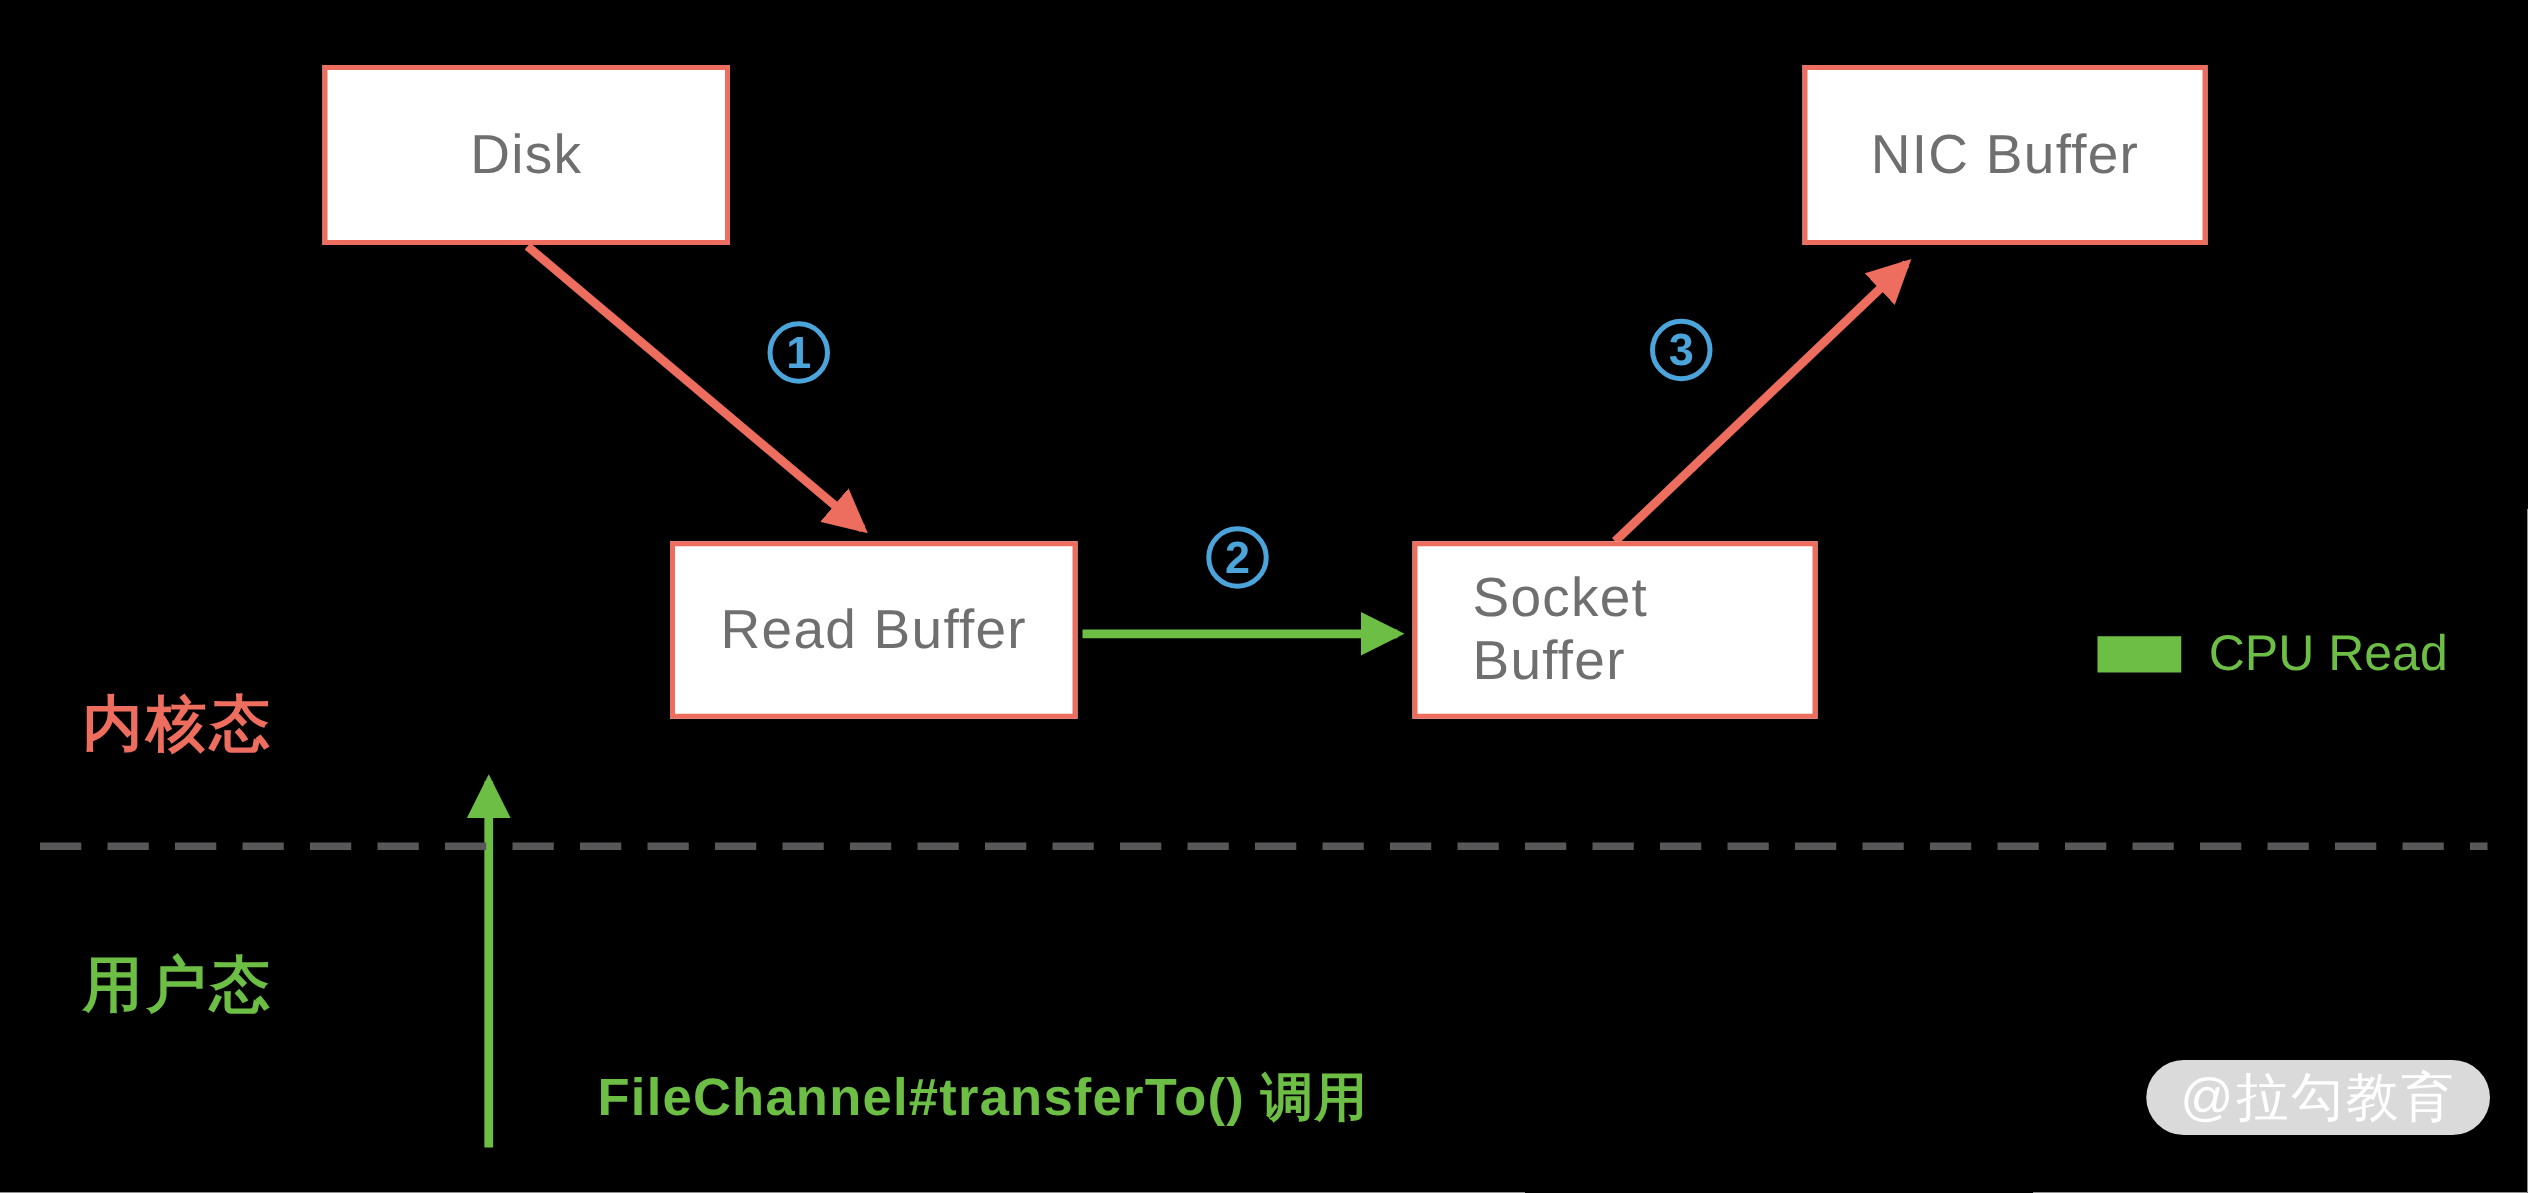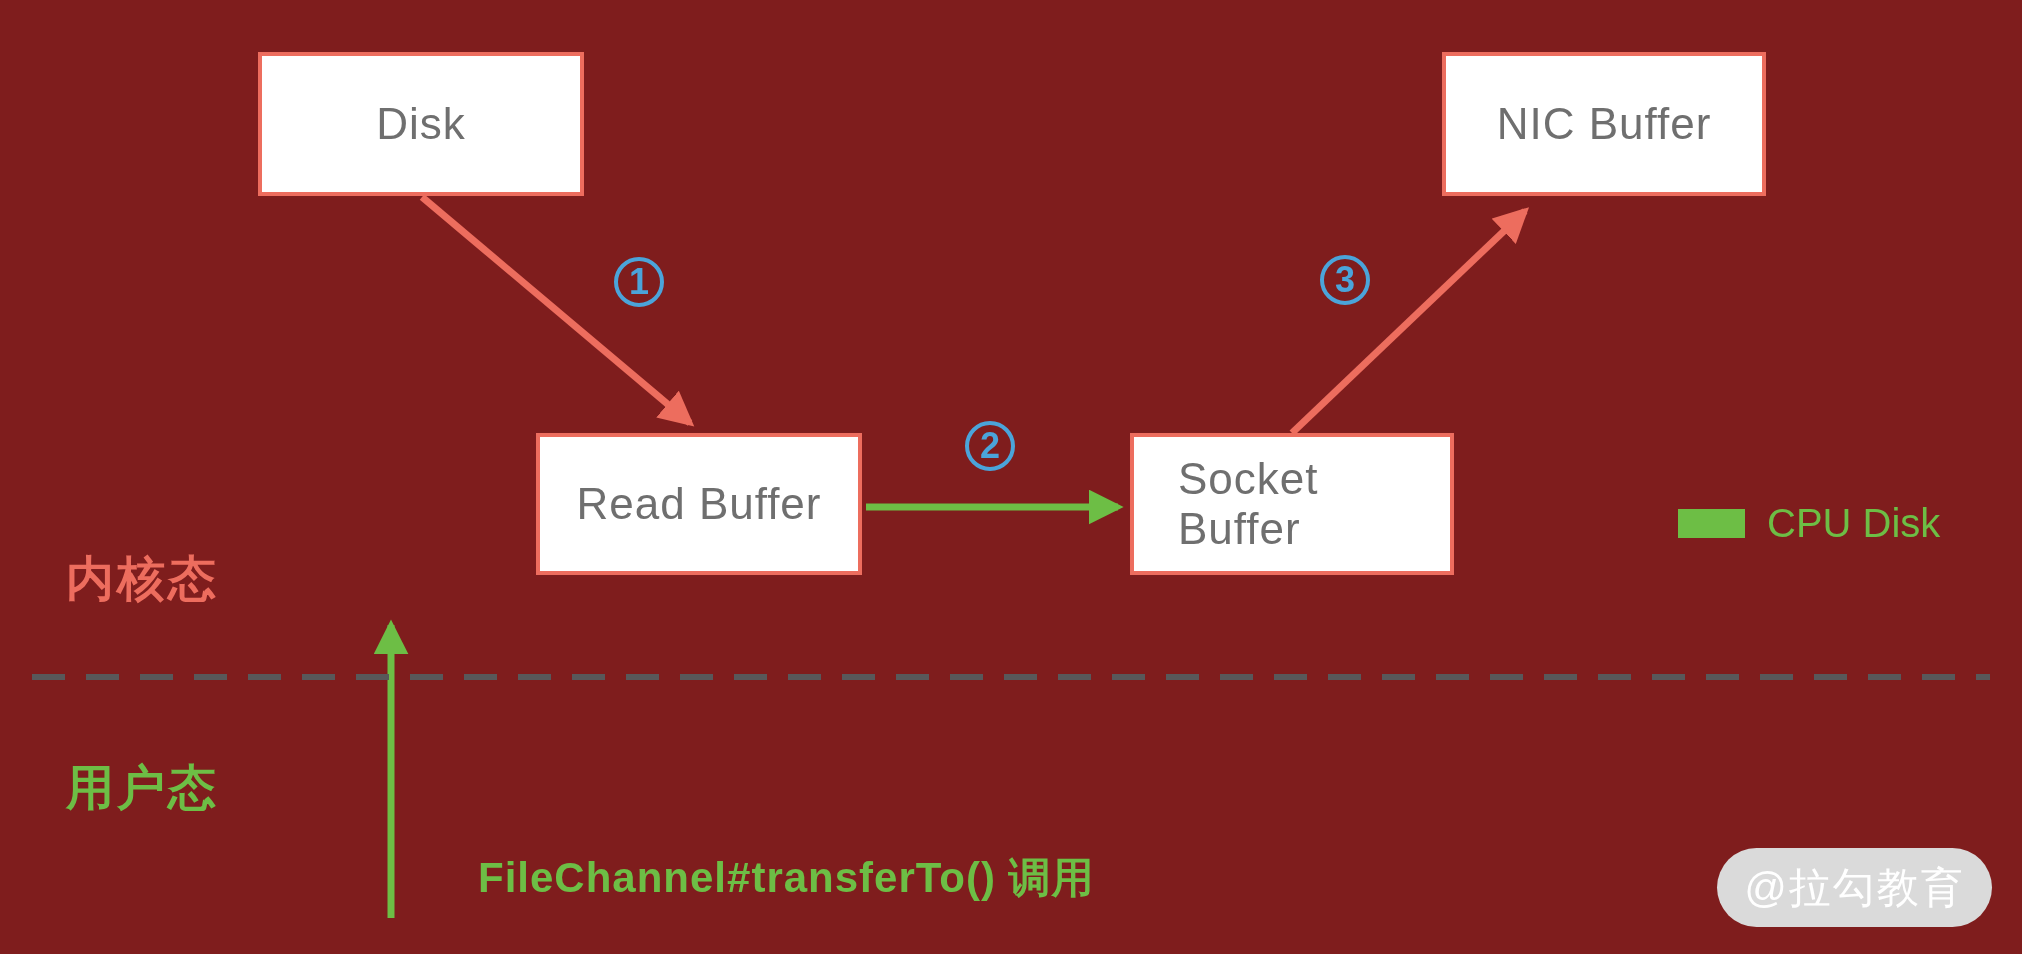--- a/index.html
+++ b/index.html
@@ -5,21 +5,21 @@
   html, body {
     margin: 0;
     padding: 0;
     background: #ffffff;
     font-family: "Liberation Sans", "DejaVu Sans", sans-serif;
   }
   .canvas {
     position: relative;
     width: 2022px;
     height: 954px;
-    background: #7f1d1d;
+    background: #000000;
     overflow: hidden;
   }
   svg.layer {
     position: absolute;
     left: 0;
     top: 0;
     width: 2022px;
     height: 954px;
   }
   .node-box {
@@ -102,21 +102,21 @@
     font-weight: bold;
     color: #6DBE45;
     letter-spacing: 1px;
   }
 
   .watermark {
     position: absolute;
     left: 1717px;
     top: 848px;
     width: 275px;
-    height: 79px;
+    height: 60px;
     background: #DADADA;
     border-radius: 40px;
     display: flex;
     align-items: center;
     justify-content: center;
     color: #ffffff;
     font-size: 42px;
     letter-spacing: 2px;
   }
 </style>
@@ -168,21 +168,21 @@
   <div class="step-badge step-2">
     <span>2</span>
   </div>
   <div class="step-badge step-3">
     <span>3</span>
   </div>
 
   <div class="legend">
     <div class="legend-row">
       <span class="legend-swatch swatch-cpu"></span>
-      <span class="legend-label label-cpu">CPU Disk</span>
+      <span class="legend-label label-cpu">CPU Read</span>
     </div>
   </div>
 
   <div class="zone-label zone-user">用户态</div>
   <div class="zone-label zone-kernel">内核态</div>
 
   <div class="caption">FileChannel#transferTo() 调用</div>
 
   <div class="watermark">
     <span>@拉勾教育</span>

